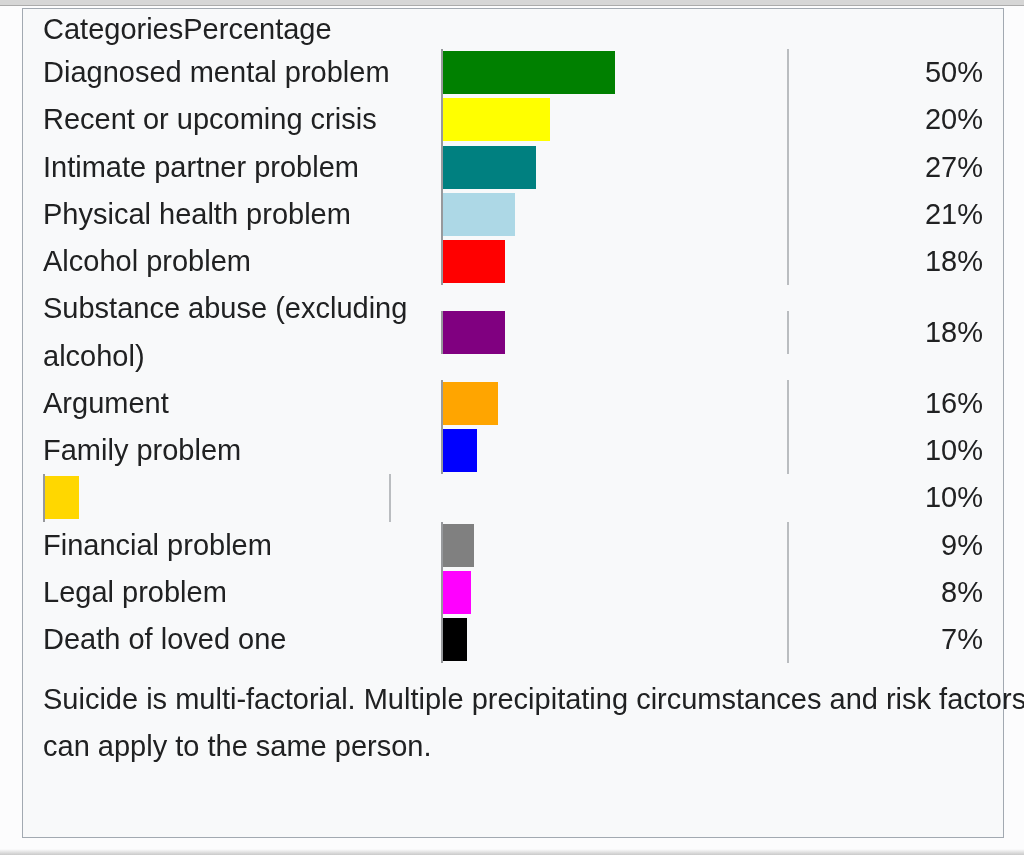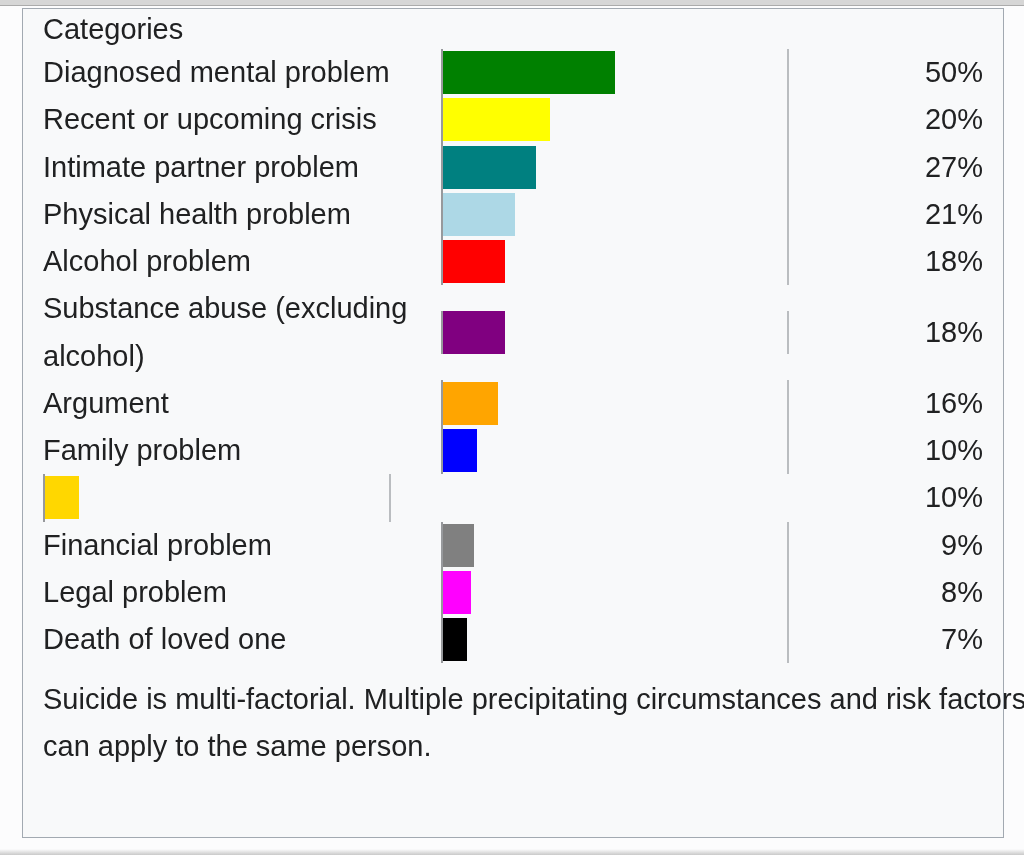--- a/index.html
+++ b/index.html
@@ -65,20 +65,21 @@
 <body>
 
 <div class="page">
   <div class="top-strip"></div>
 
   <div class="wikitable">
 
 
     <div class="header-row">
       <span>Categories</span>
+      <span>Percentage</span>
     </div>
 
     <div class="rows" id="rows">
   <div class="row">
     <div class="label">Diagnosed mental problem</div>
     <div class="barbox">
       <div class="bar" style="width: 172px; background: rgb(0, 128, 0);"></div>
     </div>
     <div class="pct">50%</div>
   </div>

